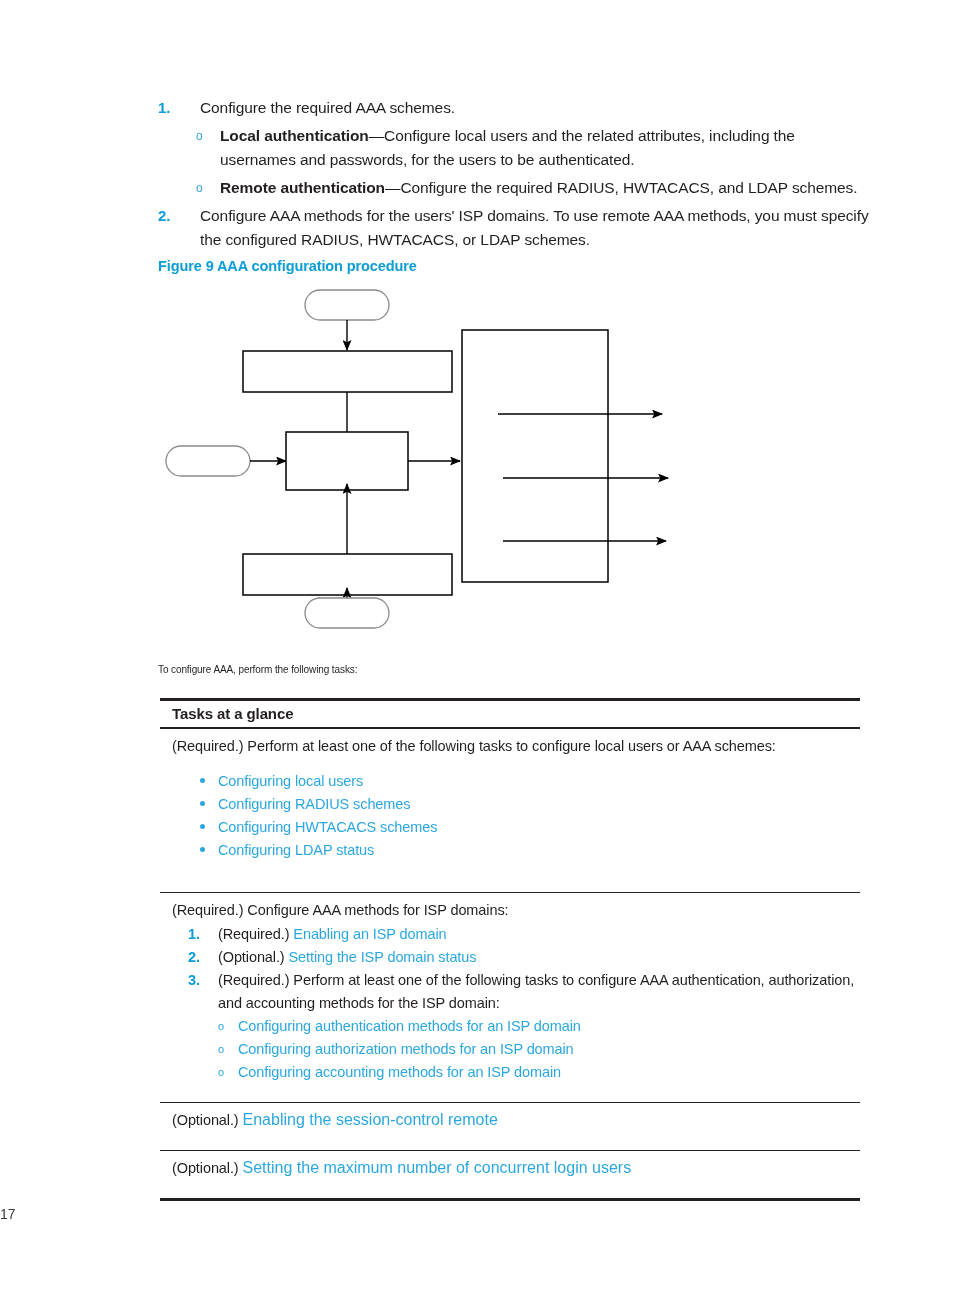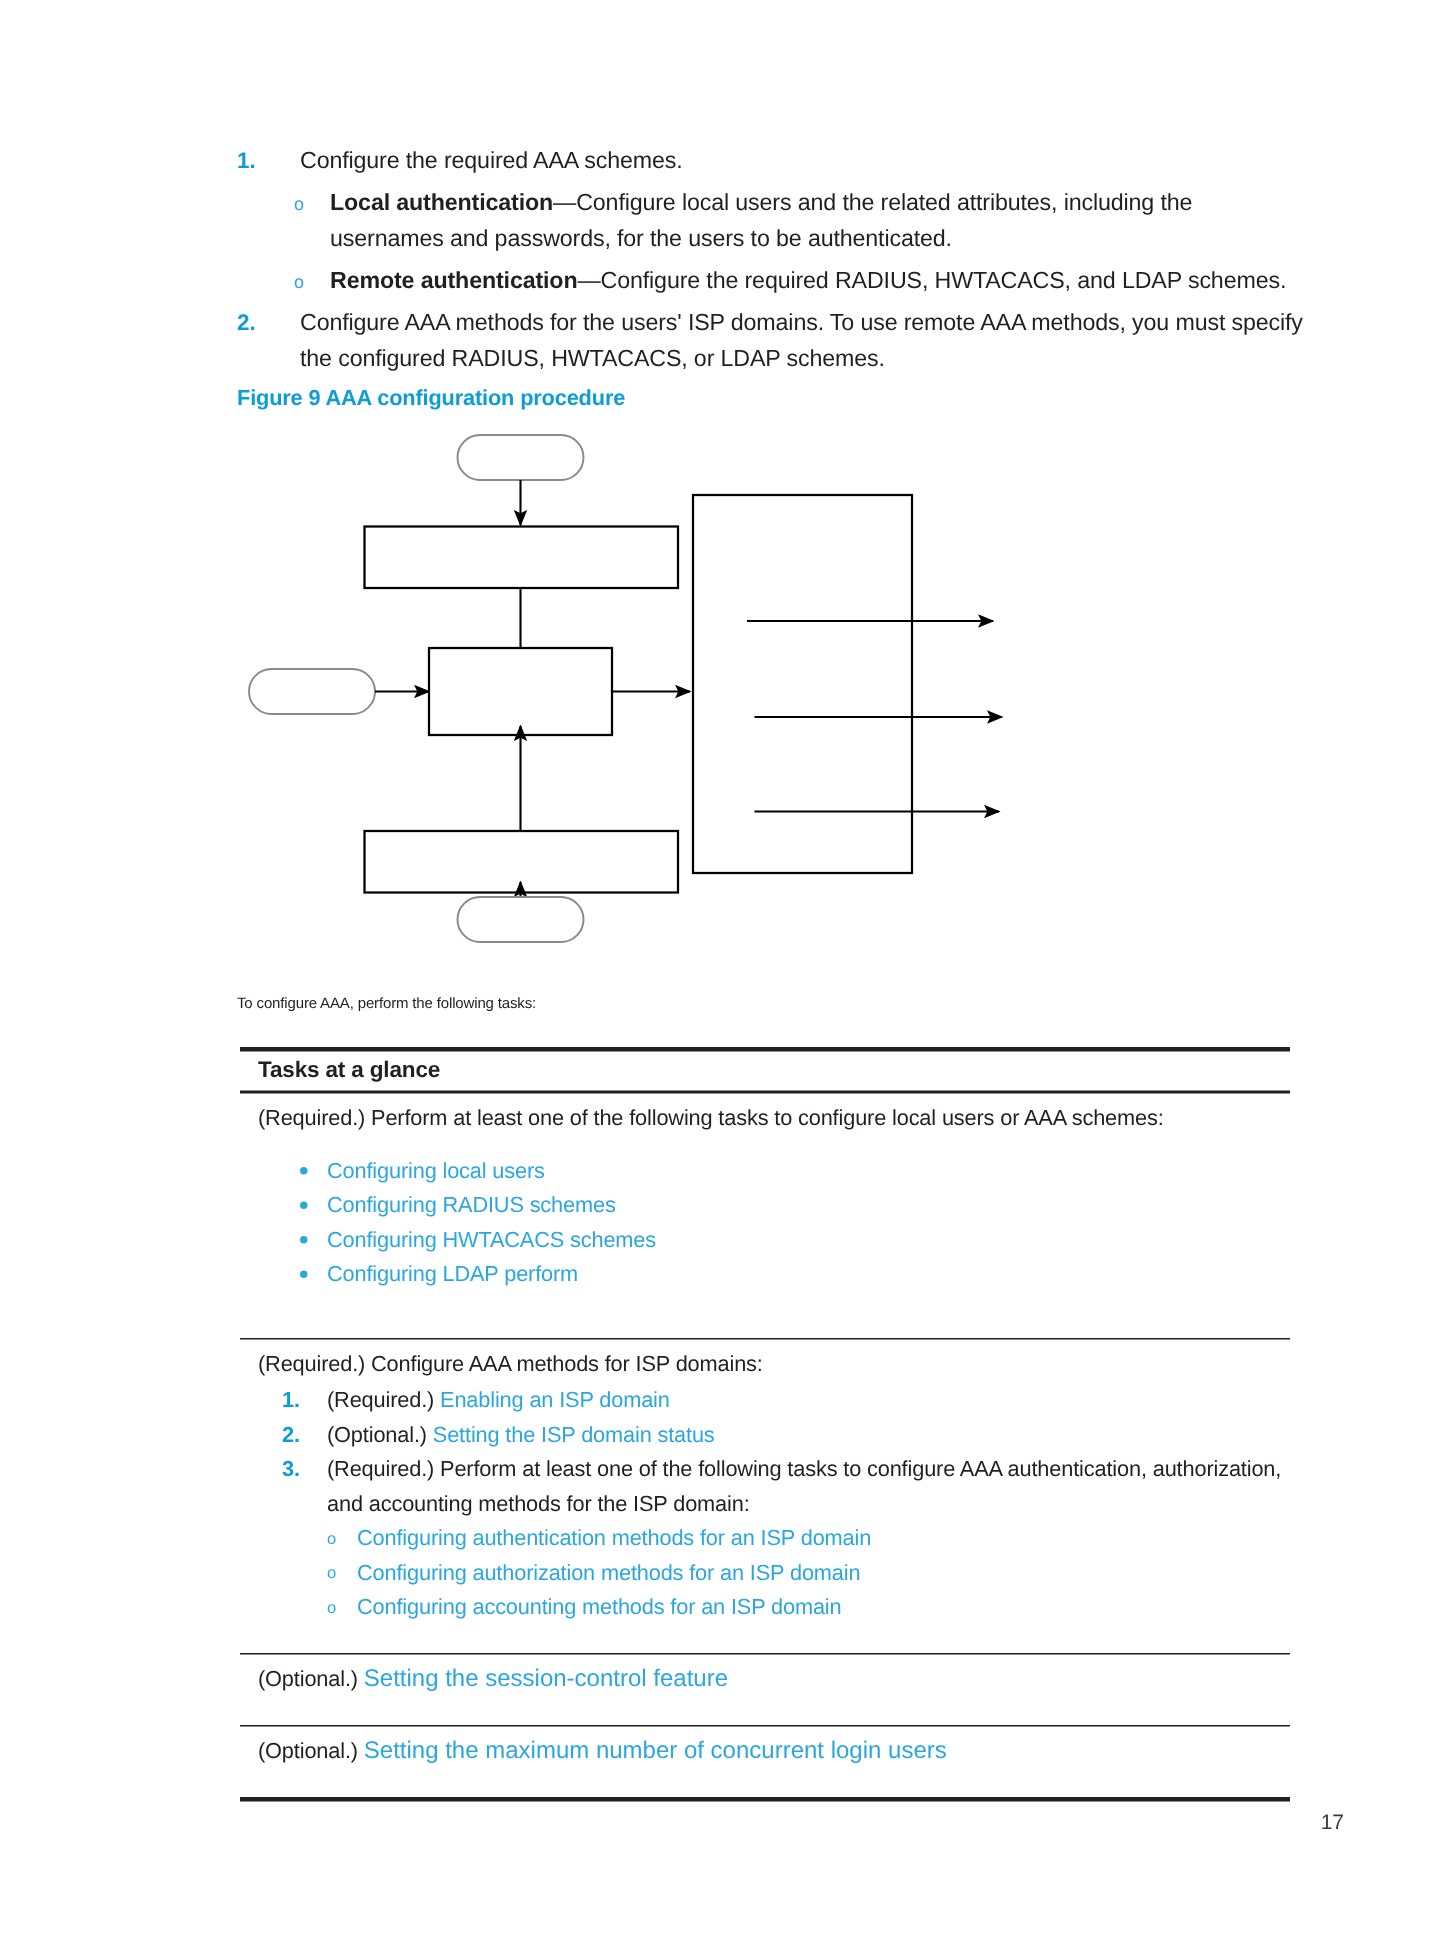--- a/index.html
+++ b/index.html
@@ -191,21 +191,21 @@
     color: #2BA7DF;
     line-height: 23px;
   }
 
   
   .page-number {
     position: absolute;
     left: 0;
     top: 1206px;
     width: 896px;
-    text-align: right;
+    text-align: left;
     font-size: 14px;
     color: #3a3a3a;
   }
 </style>
 </head>
 <body>
 
 <div class="page">
 
   <div class="intro">
@@ -291,21 +291,21 @@
         <div class="bullet-item">
           <span class="bullet-dot"></span>
           <a class="link" href="#">Configuring RADIUS schemes</a>
         </div>
         <div class="bullet-item">
           <span class="bullet-dot"></span>
           <a class="link" href="#">Configuring HWTACACS schemes</a>
         </div>
         <div class="bullet-item">
           <span class="bullet-dot"></span>
-          <a class="link" href="#">Configuring LDAP perform</a>
+          <a class="link" href="#">Configuring LDAP status</a>
         </div>
       </div>
     </div>
 
     <div class="tbl-row">
       <div class="row-lead">(Required.) Configure AAA methods for ISP domains:</div>
 
       <div class="ol-item">
         <span class="ol-marker">1.</span>
         <span>(Required.) </span><a class="link" href="#">Enabling an ISP domain</a>
@@ -329,21 +329,21 @@
         <span class="ol-submarker">o</span>
         <a class="link" href="#">Configuring authorization methods for an ISP domain</a>
       </div>
       <div class="ol-subitem">
         <span class="ol-submarker">o</span>
         <a class="link" href="#">Configuring accounting methods for an ISP domain</a>
       </div>
     </div>
 
     <div class="tbl-row">
-      <span class="row-lead">(Optional.) </span><a class="link" href="#">Setting the session-control feature</a>
+      <span class="row-lead">(Optional.) </span><a class="link" href="#">Enabling the session-control remote</a>
     </div>
 
     <div class="tbl-row">
       <span class="row-lead">(Optional.) </span><a class="link" href="#">Setting the maximum number of concurrent login users</a>
     </div>
 
   </div>
 
   <div class="page-number">17</div>
 

